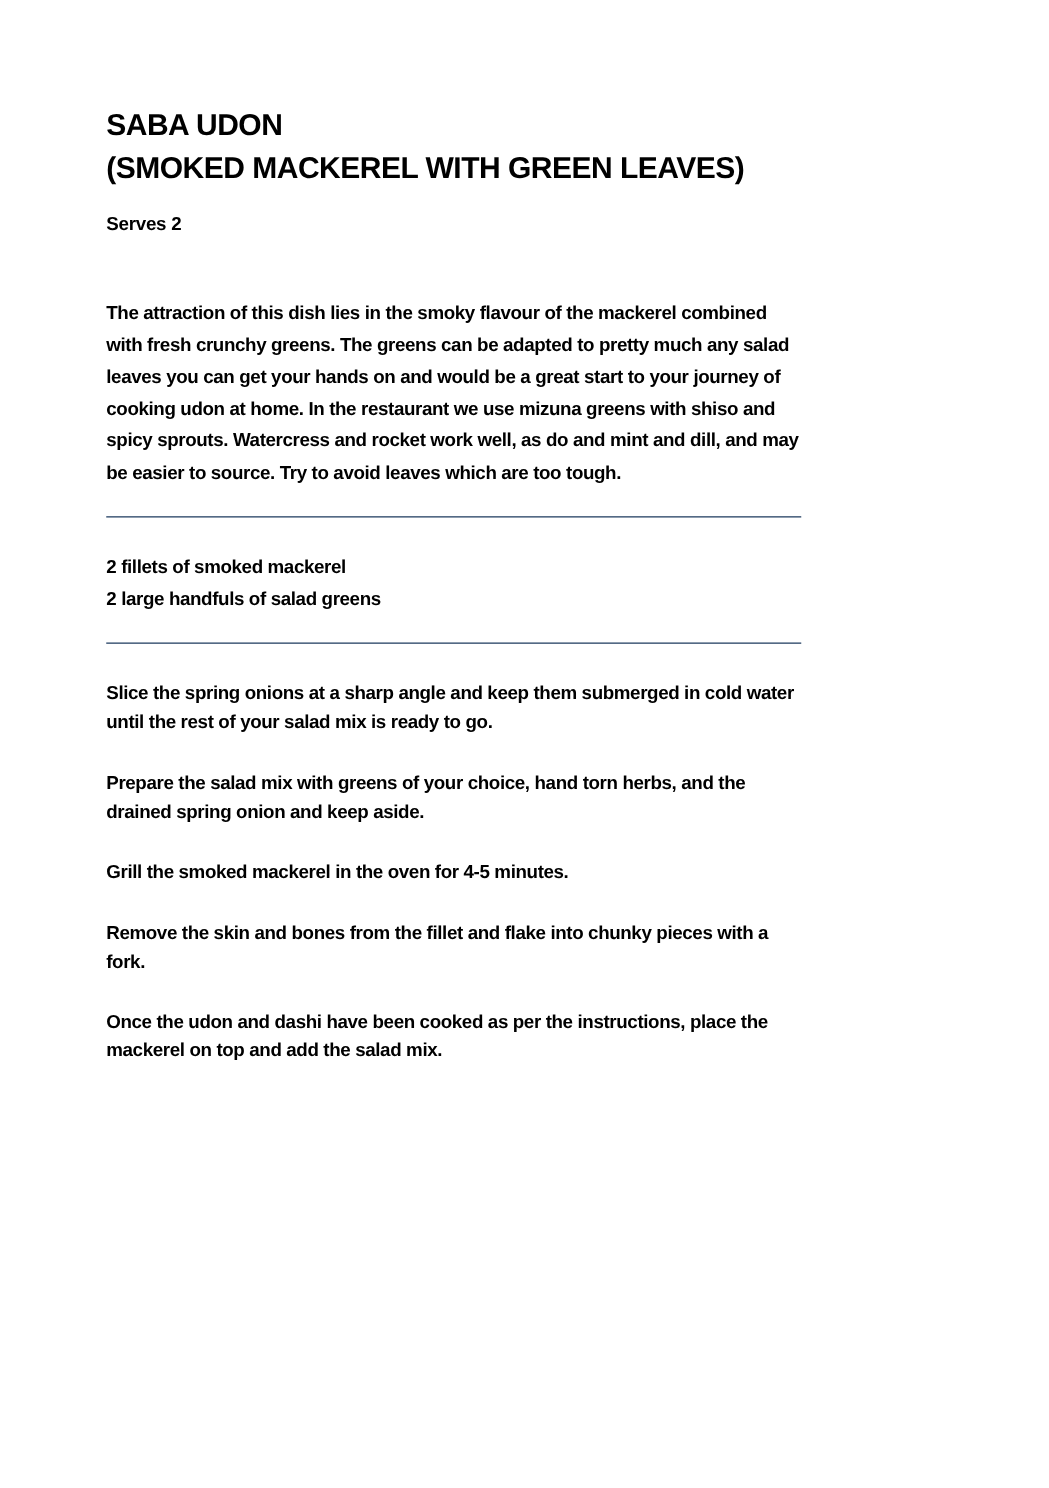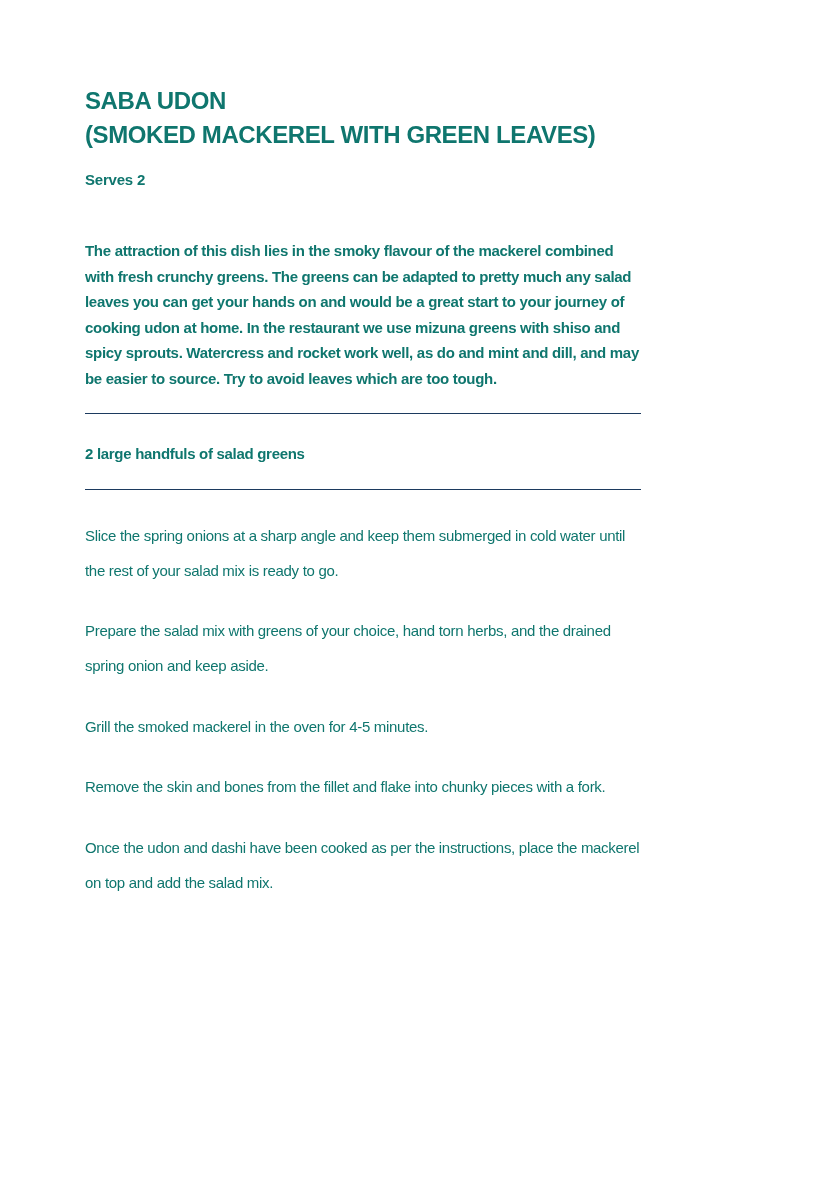--- a/index.html
+++ b/index.html
@@ -7,21 +7,21 @@
     padding: 0;
     background: #ffffff;
   }
   .page {
     position: relative;
     width: 741px;
     height: 1190px;
     background: #ffffff;
     overflow: hidden;
     font-family: "Liberation Sans", sans-serif;
-    color: #0f766e;
+    color: #000000;
   }
   .content {
     position: absolute;
     left: 85px;
     top: 84px;
     width: 556px;
   }
   .title {
     margin: 0;
     font-size: 24px;
@@ -55,22 +55,22 @@
     padding: 0;
     font-size: 15px;
     line-height: 25.6px;
     font-weight: 700;
     letter-spacing: -0.3px;
   }
   .steps { margin-top: 28px; }
   .steps p {
     margin: 0 0 25.5px 0;
     font-size: 15px;
-    line-height: 35px;
-    font-weight: 400;
+    line-height: 23px;
+    font-weight: 700;
     letter-spacing: -0.3px;
   }
   .hole {
     position: absolute;
     left: 753px;
     width: 38px;
     height: 38px;
     border: 1px solid #4d4d4d;
     border-radius: 50%;
     background: transparent;
@@ -90,20 +90,21 @@
       <span class="title-line">(SMOKED MACKEREL WITH GREEN LEAVES)</span>
     </h1>
 
     <div class="serves">Serves 2</div>
 
     <p class="intro">The attraction of this dish lies in the smoky flavour of the mackerel combined with fresh crunchy greens. The greens can be adapted to pretty much any salad leaves you can get your hands on and would be a great start to your journey of cooking udon at home. In the restaurant we use mizuna greens with shiso and spicy sprouts. Watercress and rocket work well, as do and mint and dill, and may be easier to source. Try to avoid leaves which are too tough.</p>
 
     <div class="rule"></div>
 
     <ul class="ingredients">
+      <li>2 fillets of smoked mackerel</li>
       <li>2 large handfuls of salad greens</li>
     </ul>
 
     <div class="rule"></div>
 
     <div class="steps">
       <p>Slice the spring onions at a sharp angle and keep them submerged in cold water until the rest of your salad mix is ready to go.</p>
       <p>Prepare the salad mix with greens of your choice, hand torn herbs, and the drained spring onion and keep aside.</p>
       <p>Grill the smoked mackerel in the oven for 4-5 minutes.</p>
       <p>Remove the skin and bones from the fillet and flake into chunky pieces with a fork.</p>

